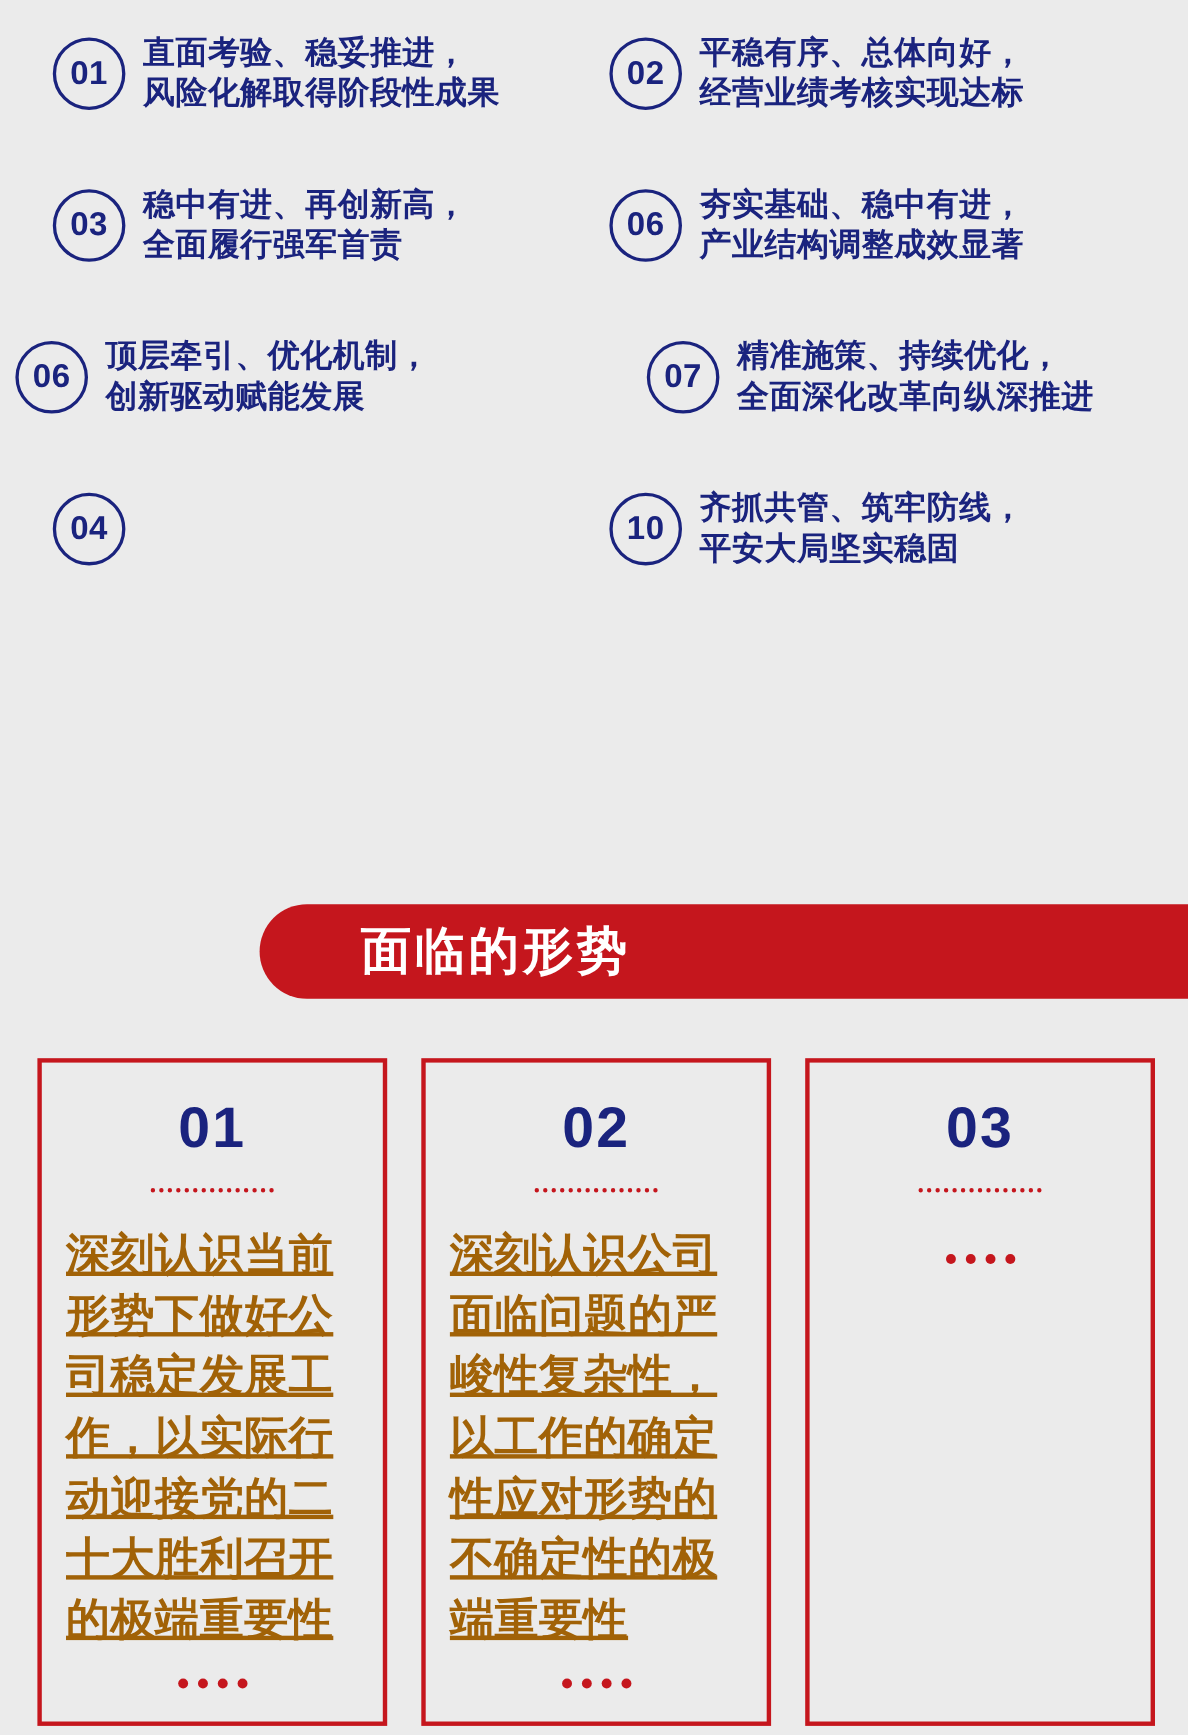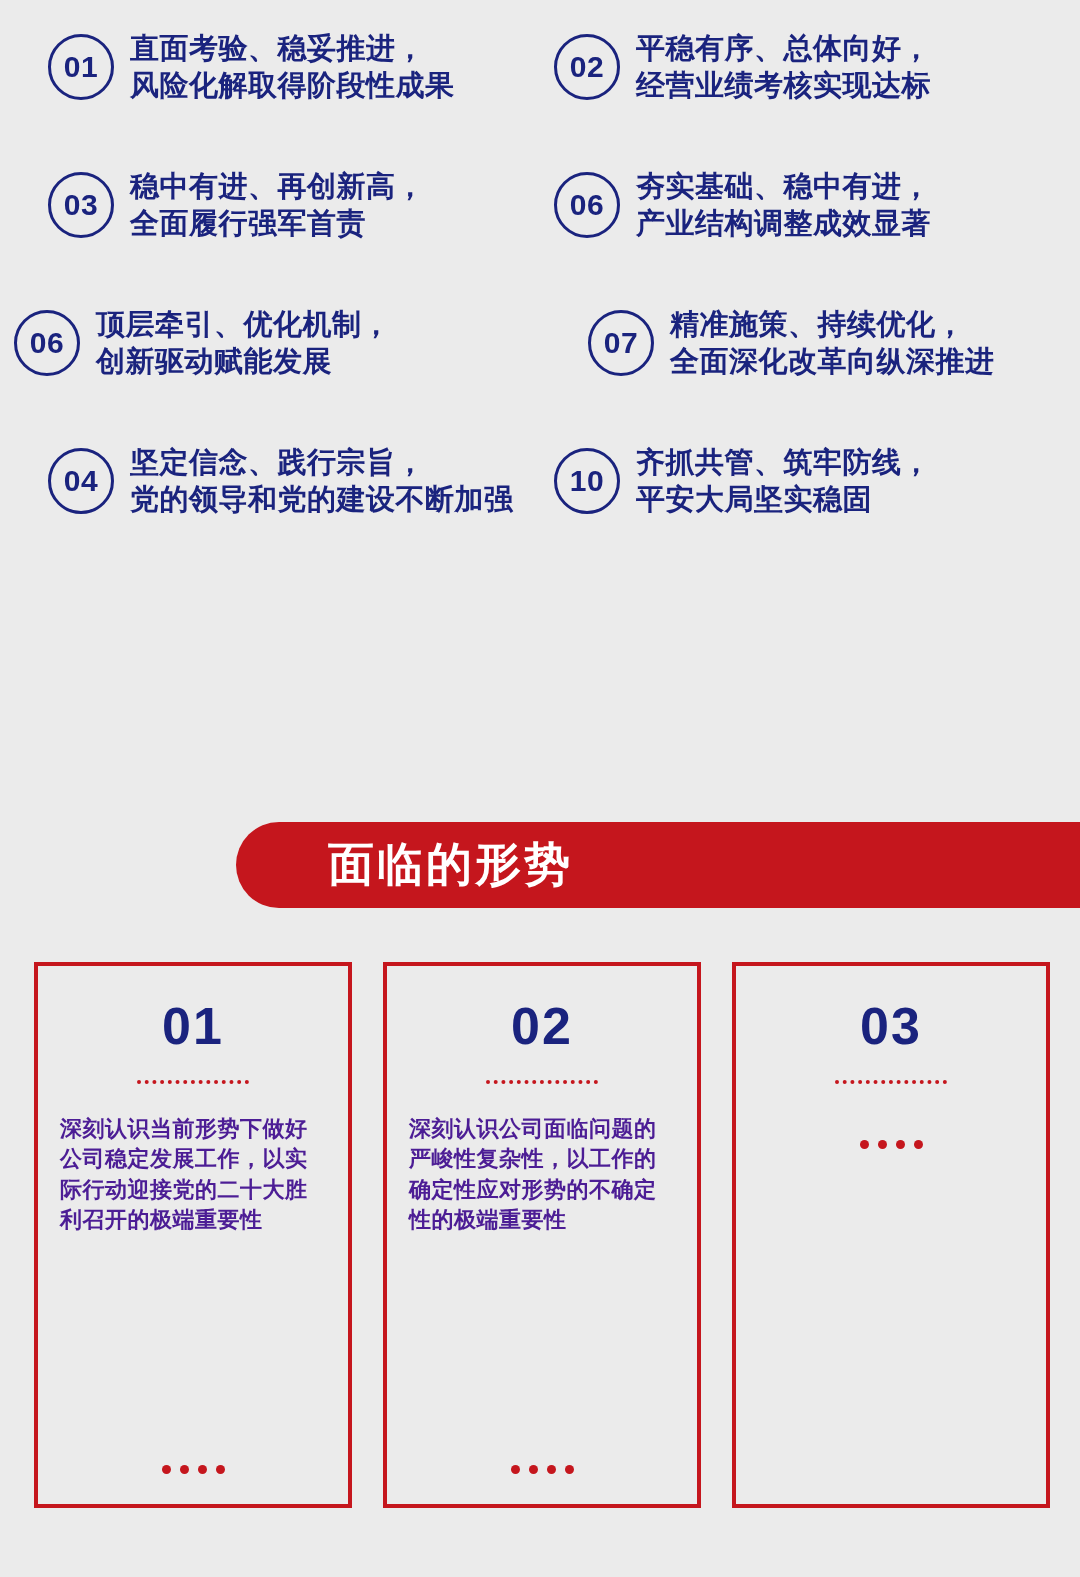--- a/index.html
+++ b/index.html
@@ -123,28 +123,29 @@
     letter-spacing: 2px;
     line-height: 1;
   }
   .dotted-sep {
     width: 112px;
     height: 0;
     border-top: 4px dotted #c5161d;
     margin: 28px 0 30px 0;
   }
   .card-text {
-    color: #4c1d95;
-    font-size: 22px;
+    color: #a16207;
+    font-size: 40px;
     font-weight: bold;
     line-height: 1.38;
     letter-spacing: 0.5px;
     text-align: left;
     width: 100%;
     flex: 1 1 auto;
+    text-decoration: underline;
   }
   .dots {
     display: flex;
     gap: 9px;
     margin-top: 26px;
     align-self: center;
   }
   .dots span {
     display: block;
     width: 9px;
@@ -193,22 +194,20 @@
 
     <div class="ach-item">
       <div class="badge">07</div>
       <div class="ach-text">精准施策、持续优化，
 全面深化改革向纵深推进</div>
     </div>
 
 
     <div class="ach-item">
       <div class="badge">04</div>
-      <div class="ach-text">坚定信念、践行宗旨，
-党的领导和党的建设不断加强</div>
     </div>
 
     <div class="ach-item col2">
       <div class="badge">10</div>
       <div class="ach-text">齐抓共管、筑牢防线，
 平安大局坚实稳固</div>
     </div>
 
   </div>
 

